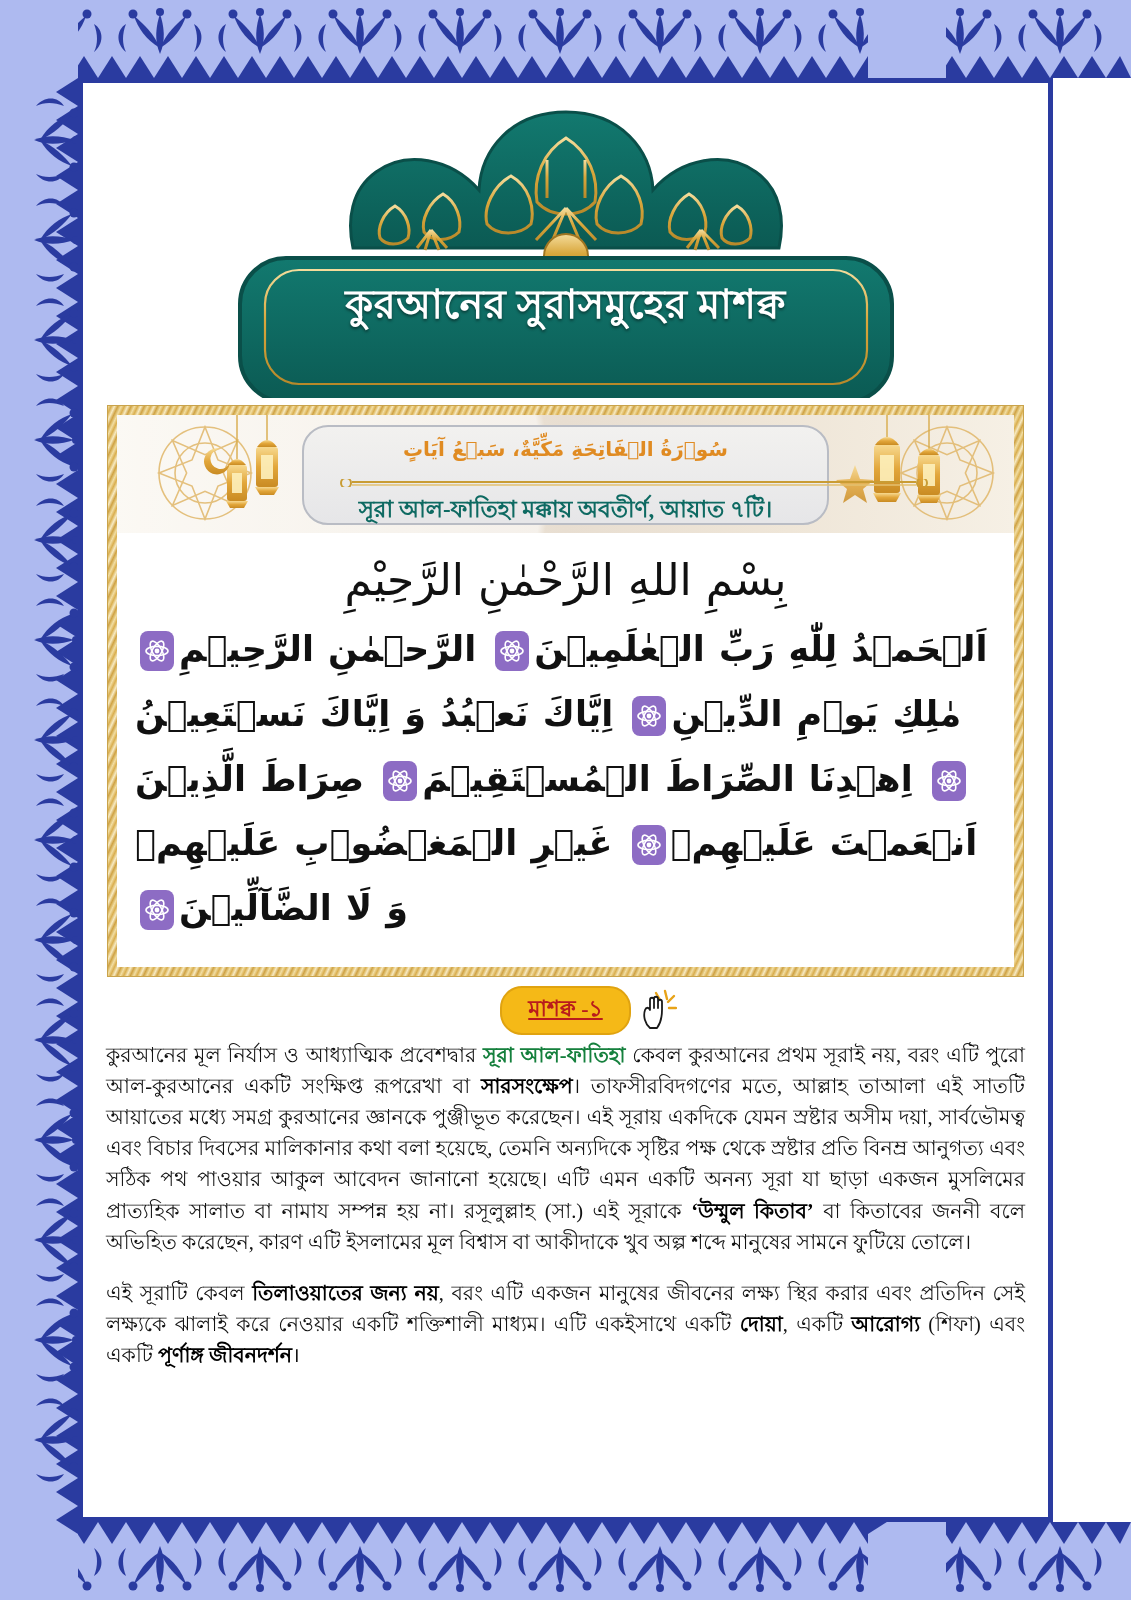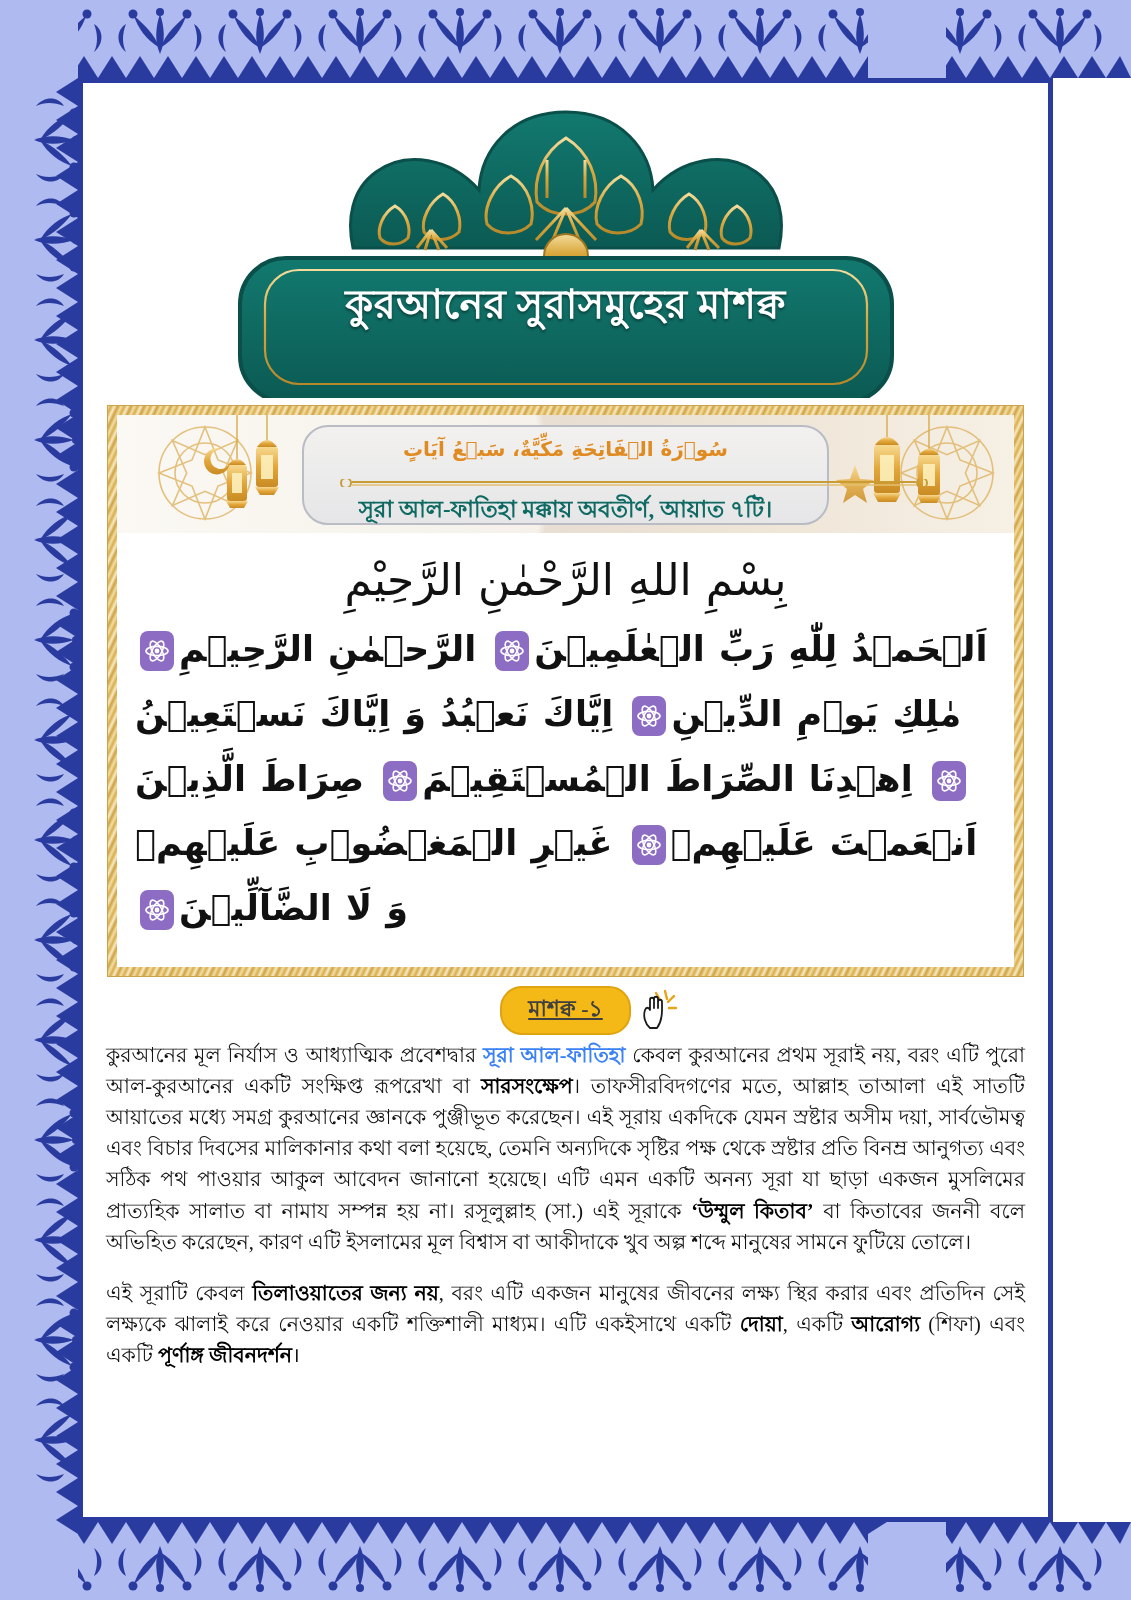--- a/index.html
+++ b/index.html
@@ -169,41 +169,41 @@
     height:44px;
   }
   .badge{
     display:inline-block;
     background:#f5b917;
     border:2px solid #e0a310;
     border-radius:22px;
     padding:3px 26px 5px 26px;
     font-size:22px;
     font-weight:bold;
-    color:#404040;
+    color:#b91c1c;
     text-decoration:underline;
     font-family:"Liberation Serif", serif;
   }
   .hand{
     position:absolute;
     margin-left:6px;
     top:2px;
   }
 
   
   .body-text{
     margin:10px 18px 0 18px;
     font-size:20.5px;
     line-height:1.52;
     color:#121212;
     text-align:justify;
     font-family:"Liberation Serif", serif;
   }
   .body-text p + p{ margin-top:20px; }
-  .hl{ color:#3b82f6; font-weight:bold; }
+  .hl{ color:#15803d; font-weight:bold; }
   .bd{ font-weight:bold; color:#000; }
 </style>
 </head>
 <body>
 
 <div id="page">
 
   <div class="border-band bb-top">
     <svg width="1131" height="78">
       <defs>

